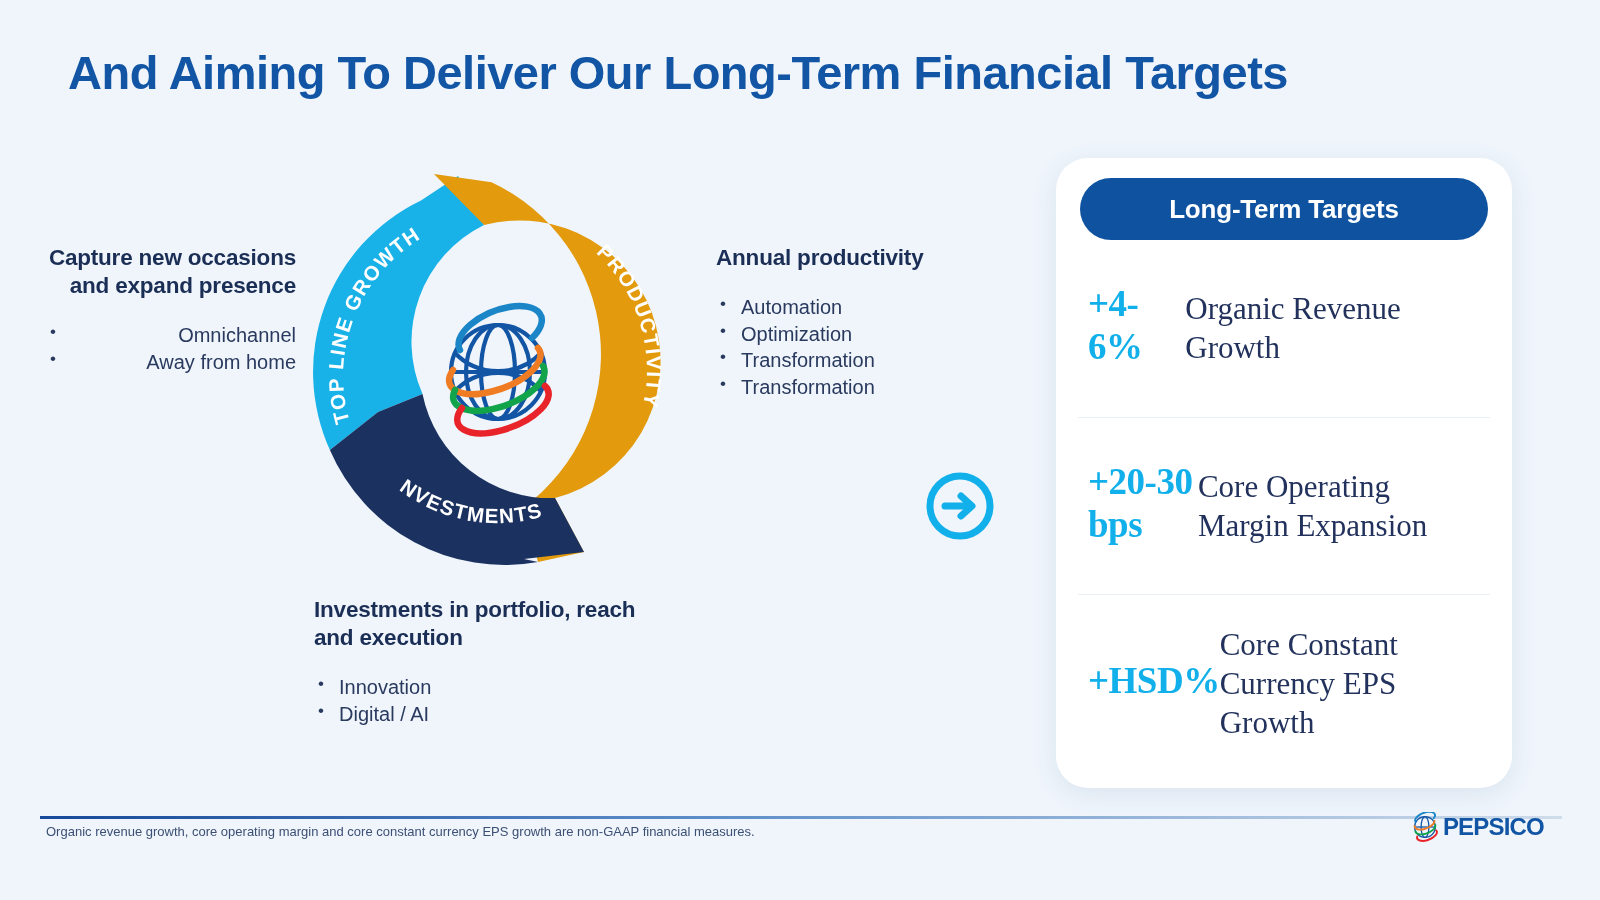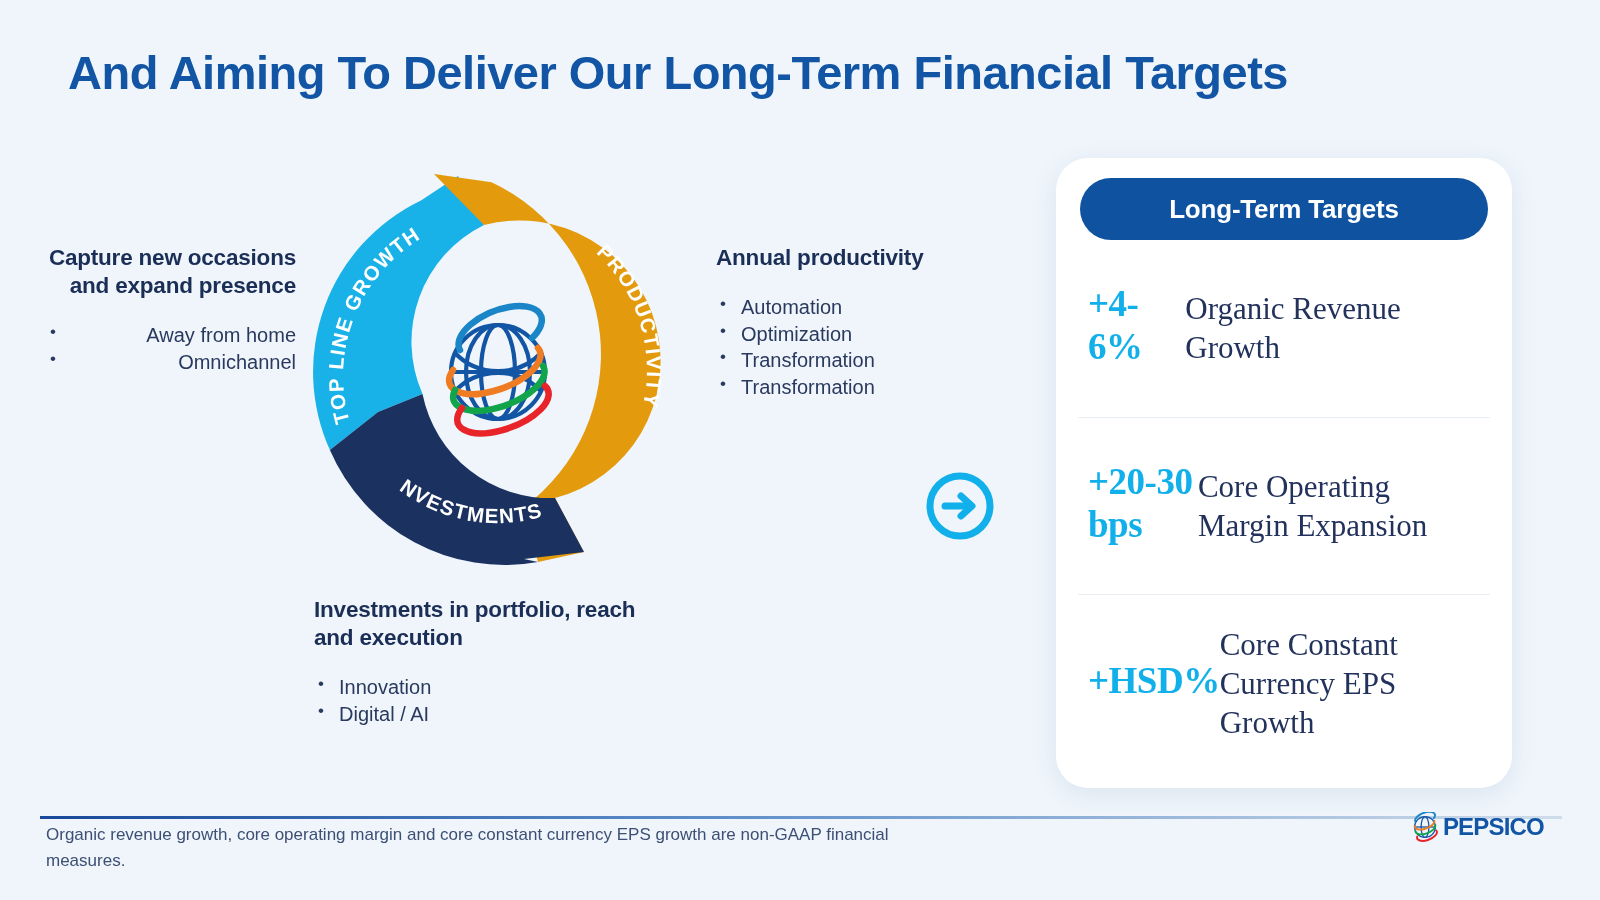--- a/index.html
+++ b/index.html
@@ -81,43 +81,43 @@
     font-size:31px; color:#22325c; line-height:1.26; font-weight:400;
   }
 
   
   #footer-rule {
     position:absolute; left:40px; top:816px; width:1522px; height:3px;
     background:linear-gradient(to right,#18499a 0%,#5f8fc9 45%,#cfdcea 100%);
   }
   #footnote {
     position:absolute; left:46px; top:822px; width:900px;
-    font-size:17px; color:#3c4f74; line-height:1.5;
+    font-size:13px; color:#3c4f74; line-height:1.5;
   }
   #pepsico-logo {
     position:absolute; right:56px; top:812px;
     display:flex; align-items:center; gap:5px;justify-content:flex-end;
   }
   #pepsico-wordmark {
     font-size:24px; font-weight:bold; color:#1155a4;
     letter-spacing:-0.8px;
   }
 </style>
 </head>
 <body>
 
 <div class="slide">
 
   <div class="title">And Aiming To Deliver Our Long-Term Financial Targets</div>
 
   <div class="block" id="block-topline">
     <h3>Capture new occasions and expand presence</h3>
     <ul>
+      <li>Omnichannel</li>
       <li>Away from home</li>
-      <li>Omnichannel</li>
     </ul>
   </div>
 
   <div class="block" id="block-productivity">
     <h3>Annual productivity</h3>
     <ul>
       <li>Automation</li>
       <li>Optimization</li>
       <li>Transformation</li>
       <li>Transformation</li>

